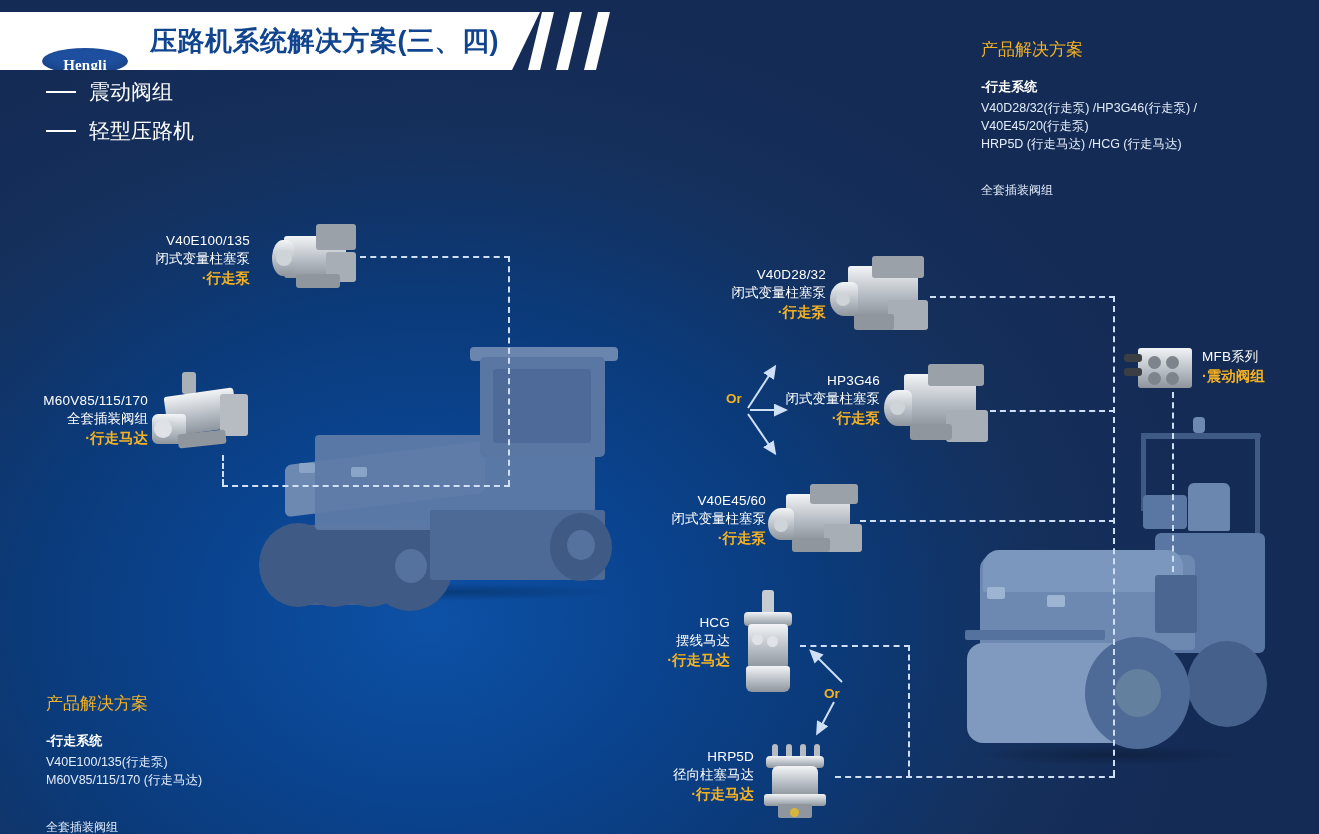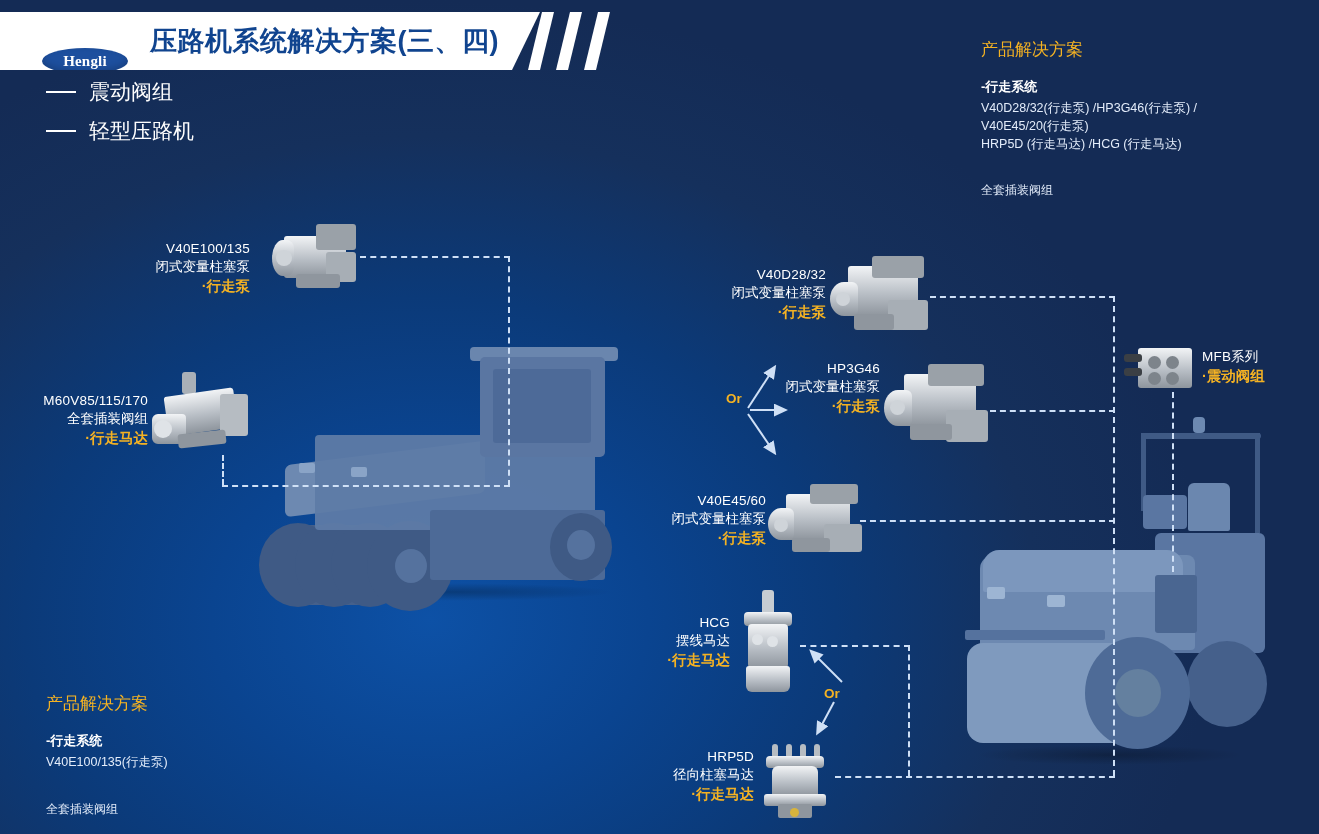--- a/index.html
+++ b/index.html
@@ -7,21 +7,21 @@
   #page{position:relative;width:1319px;height:834px;overflow:hidden;
         background:
           radial-gradient(ellipse 780px 620px at 430px 620px, #0d51a6 0%, #0a4490 28%, #0b3a79 52%, #15305c 78%, #142b55 100%),
           #142b55;}
 
   
   #banner{position:absolute;left:0;top:12px;height:58px;width:540px;background:#ffffff;
           clip-path:polygon(0 0, 540px 0, 512px 58px, 0 58px);}
   #banner-inner{display:flex;align-items:center;height:58px;padding-left:42px;}
   #logo{position:relative;width:86px;height:26px;border-radius:50%/50%;
-        background:#1d4f9e;display:flex;align-items:center;justify-content:center;
+        background:#1d4f9e;display:flex;align-items:flex-end;justify-content:center;
         box-shadow:inset 0 -3px 6px rgba(0,0,0,.18);margin-top:40px;}
   #logo span{color:#fff;font-weight:bold;font-size:15px;letter-spacing:.2px;
              font-family:"Liberation Serif","DejaVu Serif",serif;}
   #logo-r{position:absolute;right:-10px;bottom:-5px;color:#2a5aa6;font-size:9px;}
   #banner-title{margin-left:22px;color:#10448f;font-weight:bold;font-size:27px;
                 letter-spacing:.5px;white-space:nowrap;}
   .chev{position:absolute;top:12px;height:58px;width:26px;background:#ffffff;
         clip-path:polygon(14px 0, 26px 0, 12px 58px, 0 58px);}
   #chev1{left:528px;} #chev2{left:556px;} #chev3{left:584px;}
 
@@ -279,39 +279,39 @@
   <div class="comp" style="left:1124px;top:344px;width:74px;height:50px;">
     <div class="c-shine" style="left:14px;top:4px;width:54px;height:40px;border-radius:3px;"></div>
     <div class="c-round" style="left:24px;top:12px;width:13px;height:13px;background:#7d848b;"></div>
     <div class="c-round" style="left:42px;top:12px;width:13px;height:13px;background:#7d848b;"></div>
     <div class="c-round" style="left:24px;top:28px;width:13px;height:13px;background:#7d848b;"></div>
     <div class="c-round" style="left:42px;top:28px;width:13px;height:13px;background:#7d848b;"></div>
     <div class="c-dark" style="left:0px;top:10px;width:18px;height:8px;background:#3b3f44;border-radius:3px;"></div>
     <div class="c-dark" style="left:0px;top:24px;width:18px;height:8px;background:#3b3f44;border-radius:3px;"></div>
   </div>
 
-  <div class="label" style="left:120px;top:240px;width:130px;">
+  <div class="label" style="left:120px;top:232px;width:130px;">
     <div class="code">V40E100/135</div>
     <div class="desc">闭式变量柱塞泵</div>
     <div class="role">·行走泵</div>
   </div>
 
   <div class="label" style="left:18px;top:392px;width:130px;">
     <div class="code">M60V85/115/170</div>
     <div class="desc">全套插装阀组</div>
     <div class="role">·行走马达</div>
   </div>
 
   <div class="label" style="left:700px;top:266px;width:126px;">
     <div class="code">V40D28/32</div>
     <div class="desc">闭式变量柱塞泵</div>
     <div class="role">·行走泵</div>
   </div>
 
-  <div class="label" style="left:754px;top:360px;width:126px;">
+  <div class="label" style="left:754px;top:372px;width:126px;">
     <div class="code">HP3G46</div>
     <div class="desc">闭式变量柱塞泵</div>
     <div class="role">·行走泵</div>
   </div>
 
   <div class="label" style="left:640px;top:492px;width:126px;">
     <div class="code">V40E45/60</div>
     <div class="desc">闭式变量柱塞泵</div>
     <div class="role">·行走泵</div>
   </div>
@@ -339,16 +339,17 @@
     <div class="sol-line">V40D28/32(行走泵) /HP3G46(行走泵) /</div>
     <div class="sol-line">V40E45/20(行走泵)</div>
     <div class="sol-line">HRP5D (行走马达) /HCG (行走马达)</div>
     <div class="sol-foot">全套插装阀组</div>
   </div>
 
   <div class="solution" id="solution-bl">
     <div class="sol-title">产品解决方案</div>
     <div class="sol-sub">-行走系统</div>
     <div class="sol-line">V40E100/135(行走泵)</div>
+    <div class="sol-line">M60V85/115/170 (行走马达)</div>
     <div class="sol-foot">全套插装阀组</div>
   </div>
 
 </div>
 
 </body></html>

